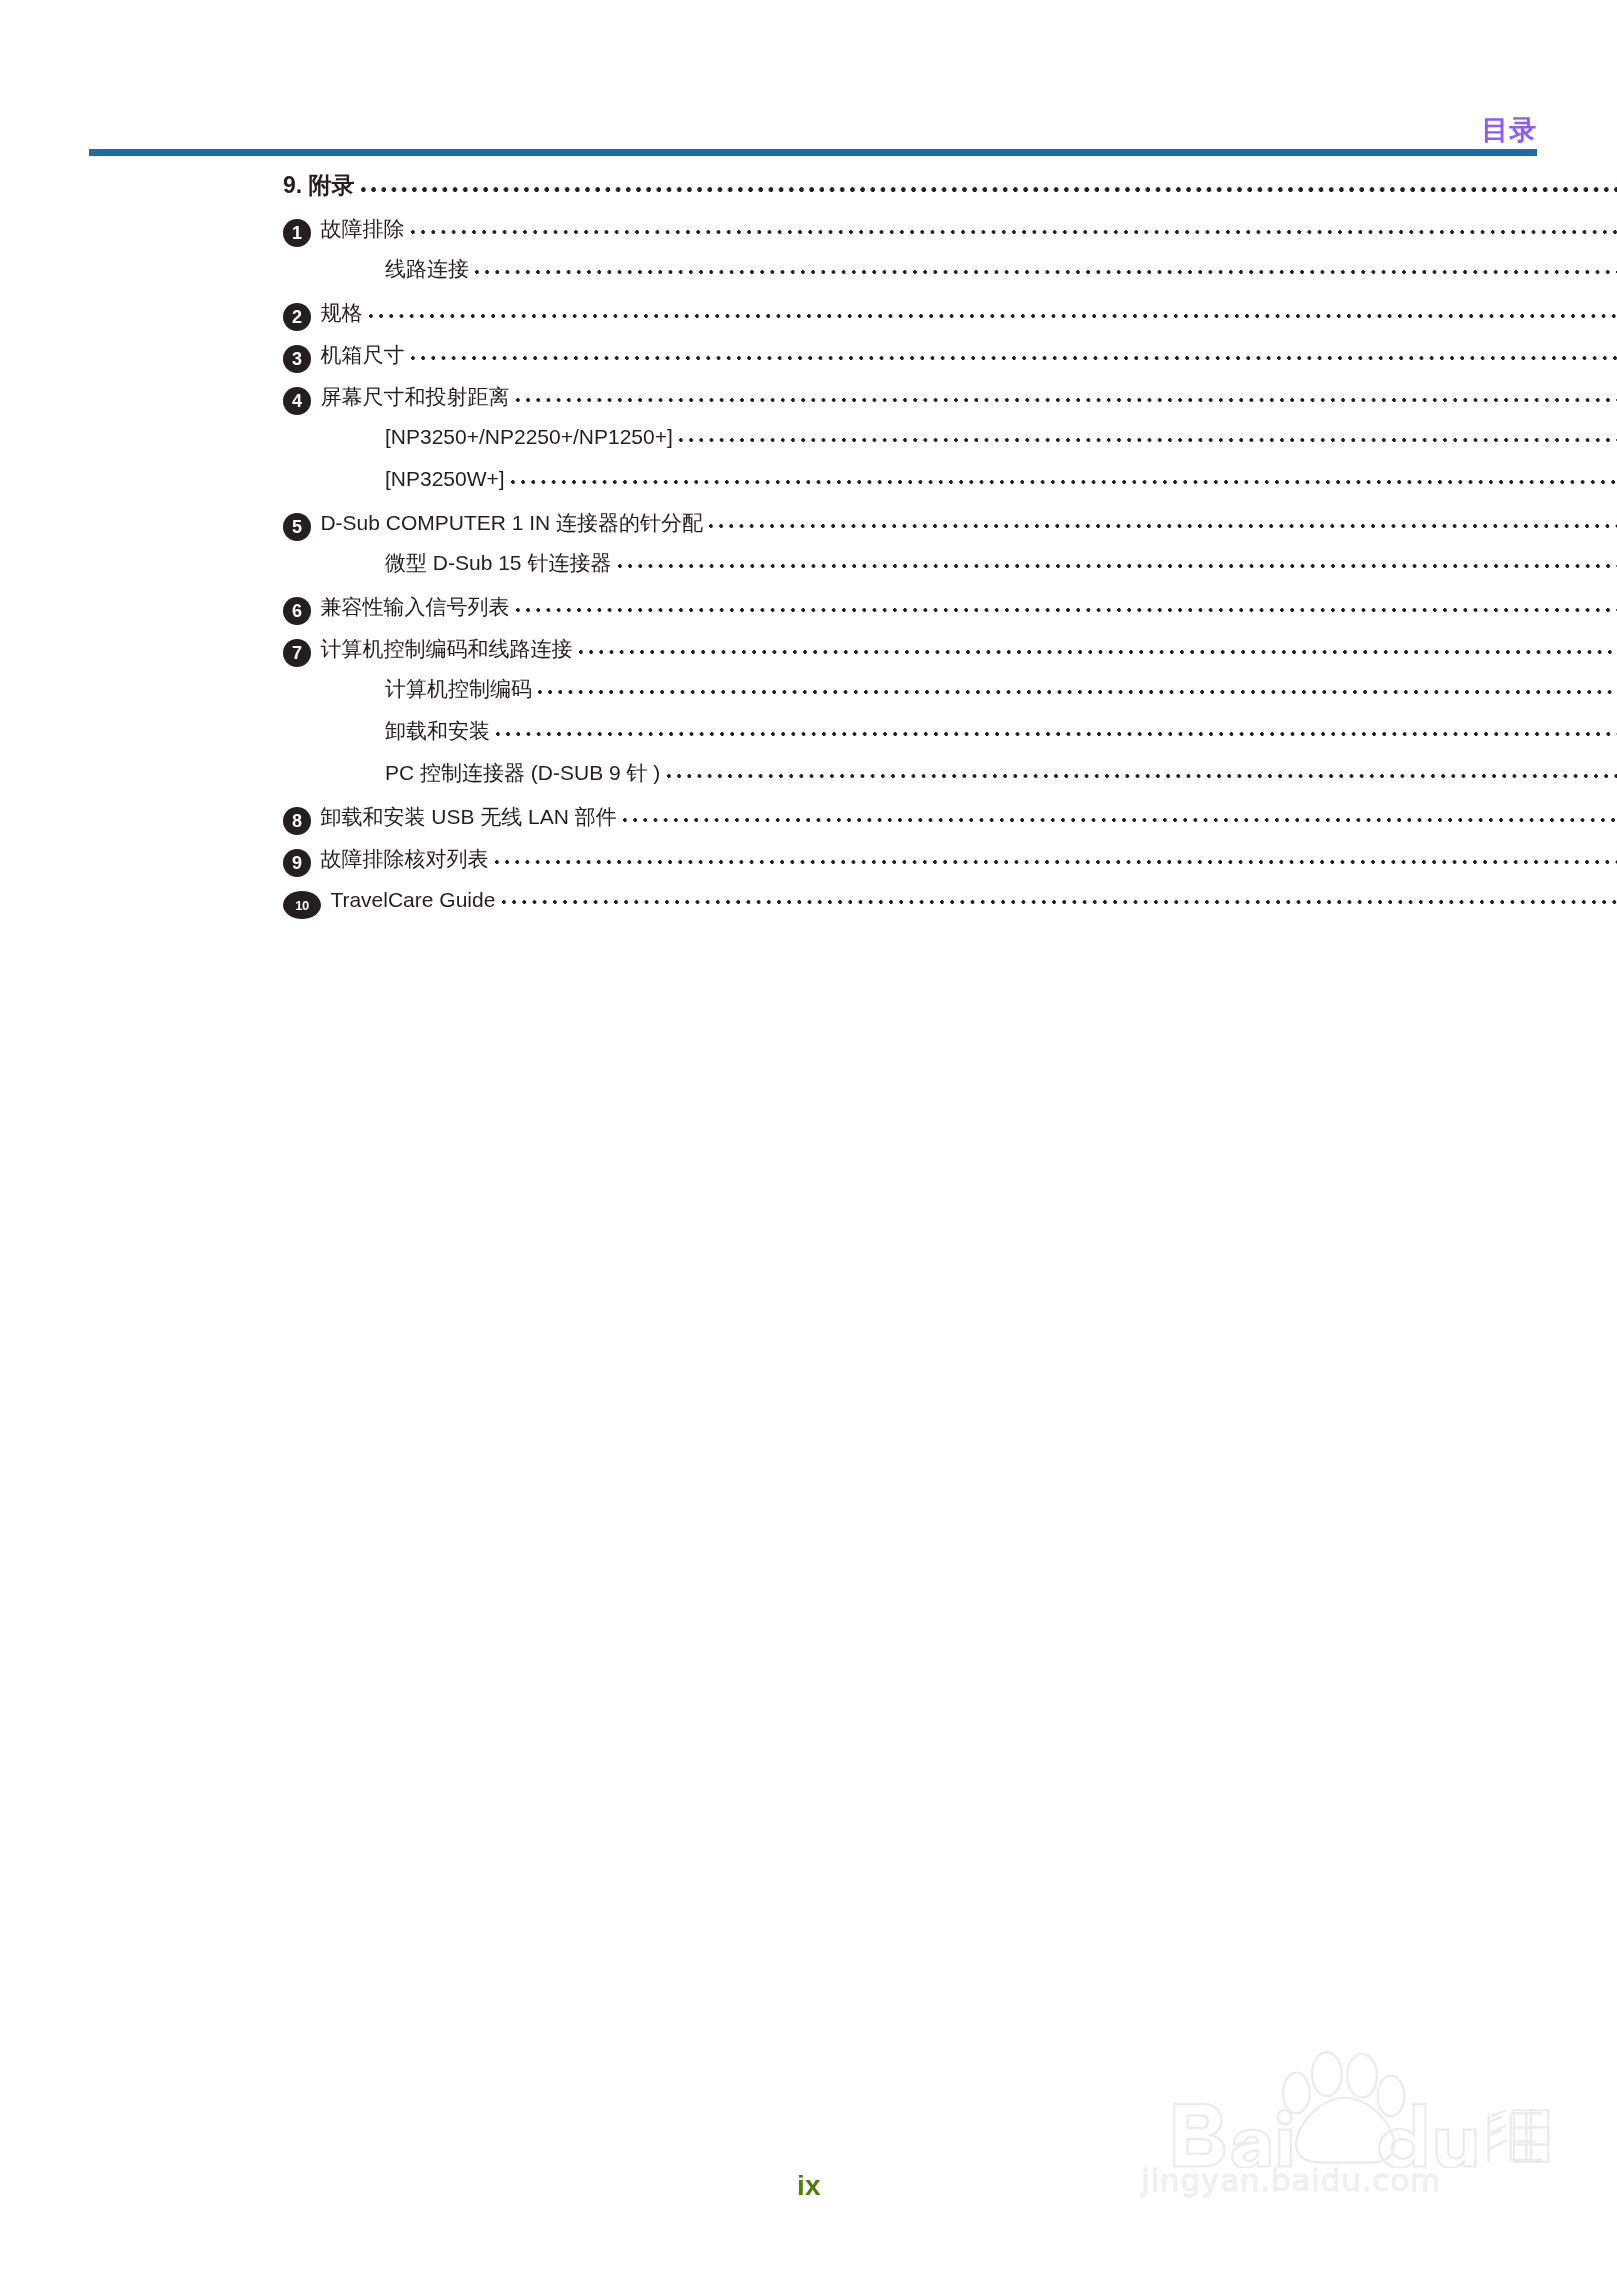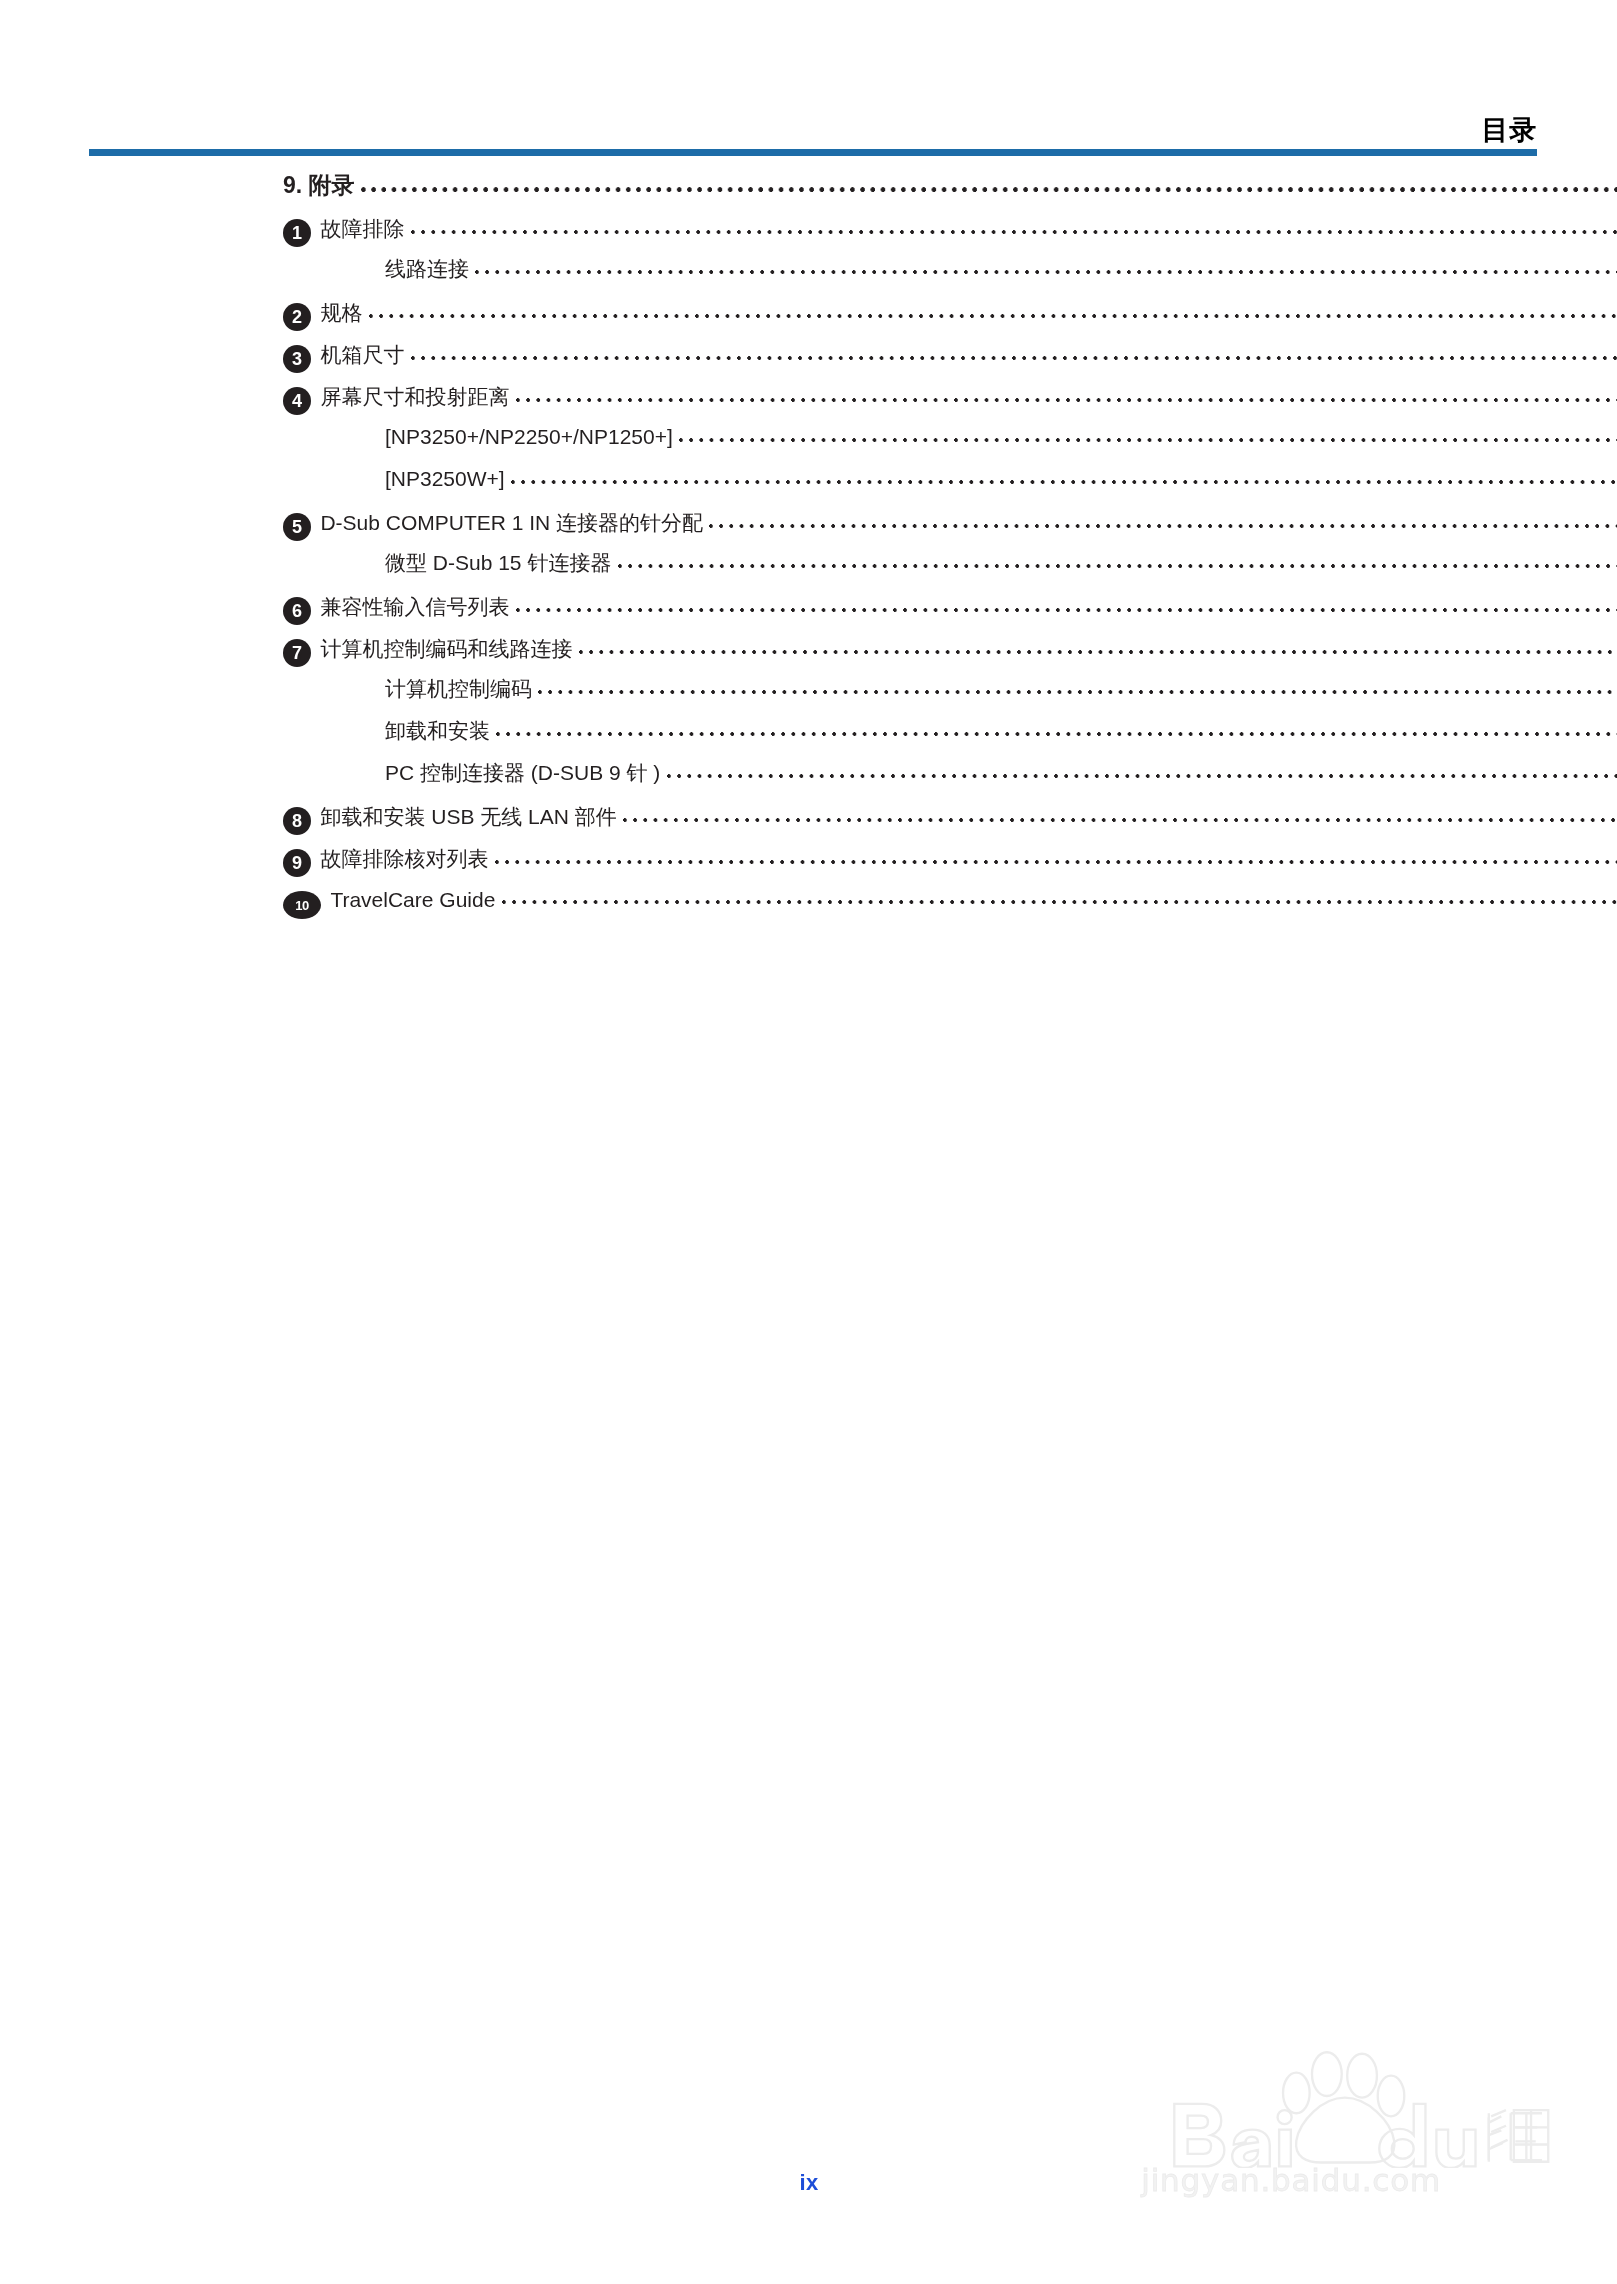--- a/index.html
+++ b/index.html
@@ -25,21 +25,21 @@
     height: 78px;
   }
   .header-title {
     position: absolute;
     right: 0;
     bottom: 12.5px;
     font-size: 27px;
     font-weight: bold;
     letter-spacing: 0.8px;
     line-height: 1;
-    color: #000000;
+    color: #8b5cf6;
   }
   .header-rule {
     position: absolute;
     left: 0;
     bottom: 0;
     width: 1448px;
     height: 7px;
     background: #1d6ca8;
   }
 
@@ -128,23 +128,23 @@
 
   
   .page-footer {
     position: absolute;
     left: 0;
     top: 2170px;
     width: 1618px;
     text-align: center;
   }
   .folio {
-    font-size: 22px;
+    font-size: 28px;
     font-weight: bold;
-    color: #1d4ed8;
+    color: #4d7c0f;
     letter-spacing: 0.4px;
   }
 
   
   .watermark {
     position: absolute;
     left: 1135px;
     top: 2035px;
     width: 415px;
     height: 180px;

